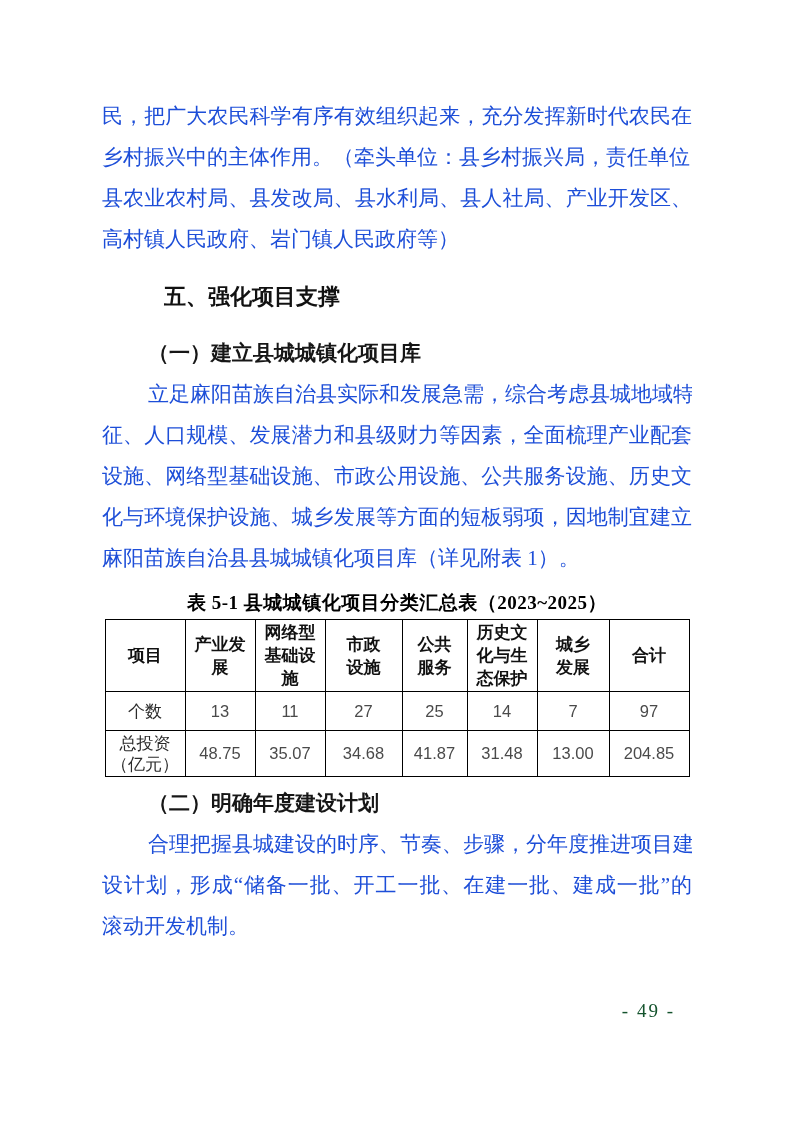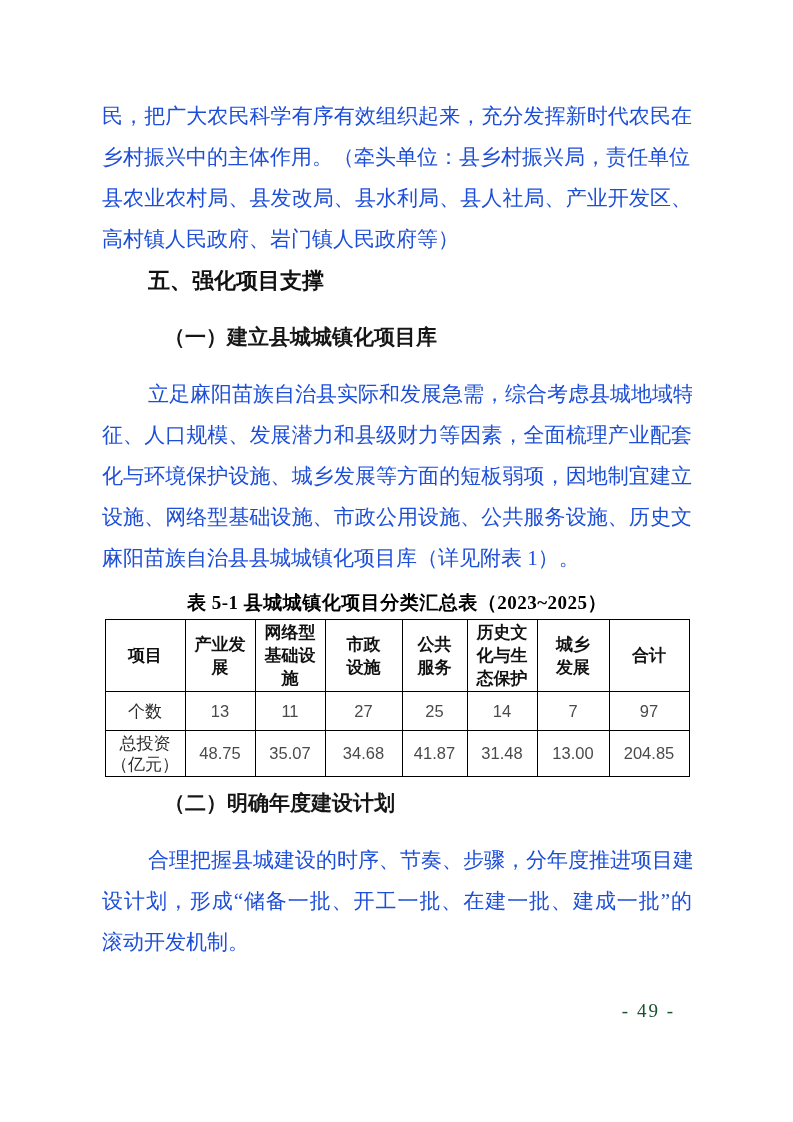--- a/index.html
+++ b/index.html
@@ -34,31 +34,31 @@
   }
   .line.indent { padding-left: 46px; }
   .line.last {
     text-align: left;
     text-align-last: left;
   }
   .h-main {
     height: 41px;
     line-height: 41px;
     padding-left: 46px;
-    margin: 0;
+    margin: 16px;
     font-family: "Liberation Sans", "DejaVu Sans", sans-serif;
     font-weight: bold;
     font-size: 22px;
     color: #111;
   }
   .h-sub {
     height: 41px;
     line-height: 41px;
     padding-left: 46px;
-    margin: 16px;
+    margin: 0;
     font-family: "Liberation Serif", "DejaVu Serif", serif;
     font-weight: bold;
     font-size: 21px;
     color: #161616;
   }
   .table-title {
     margin-top: 8px;
     height: 32px;
     line-height: 32px;
     text-align: center;
@@ -127,22 +127,22 @@
       <div class="line last">高村镇人民政府、岩门镇人民政府等）</div>
     </div>
 
     <h2 class="h-main">五、强化项目支撑</h2>
 
     <h3 class="h-sub">（一）建立县城城镇化项目库</h3>
 
     <div class="para">
       <div class="line indent">立足麻阳苗族自治县实际和发展急需，综合考虑县城地域特</div>
       <div class="line">征、人口规模、发展潜力和县级财力等因素，全面梳理产业配套</div>
+      <div class="line">设施、网络型基础设施、市政公用设施、公共服务设施、历史文</div>
       <div class="line">化与环境保护设施、城乡发展等方面的短板弱项，因地制宜建立</div>
-      <div class="line">设施、网络型基础设施、市政公用设施、公共服务设施、历史文</div>
       <div class="line last">麻阳苗族自治县县城城镇化项目库（详见附表 1）。</div>
     </div>
 
     <div class="table-title">表 5-1 县城城镇化项目分类汇总表（2023~2025）</div>
 
     <table class="summary">
       <colgroup>
         <col style="width:80px">
           <col style="width:70px">
           <col style="width:70px">

